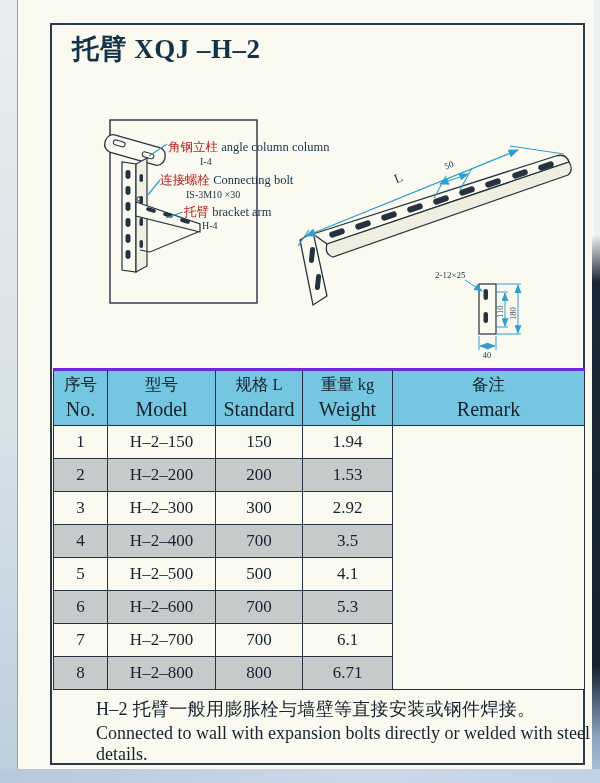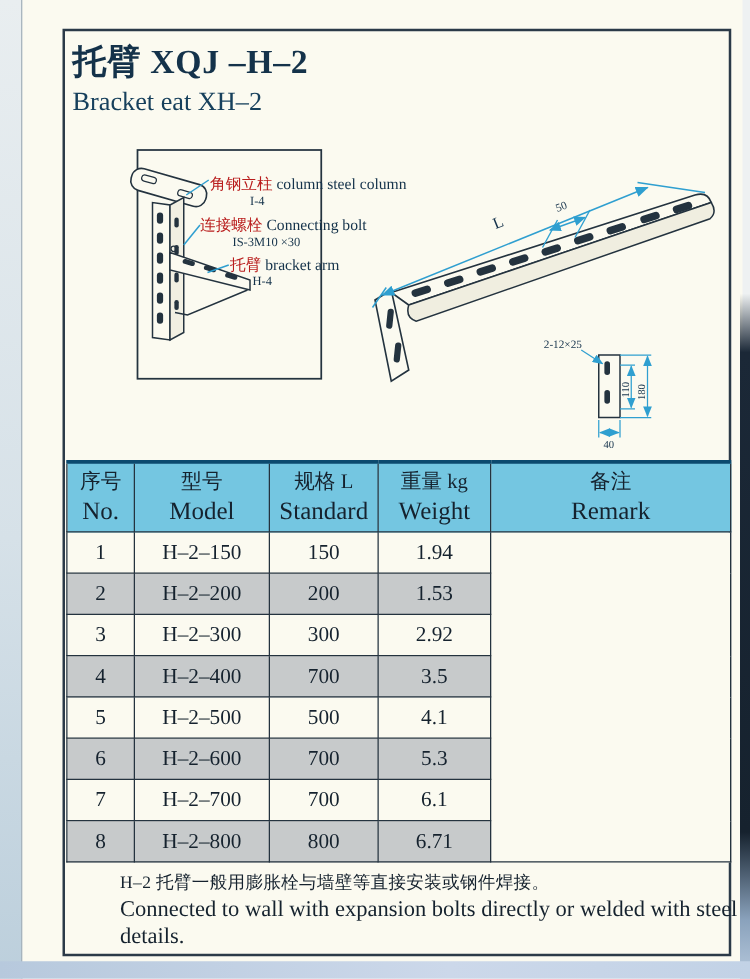--- a/index.html
+++ b/index.html
@@ -17,59 +17,58 @@
   .paper       { position:absolute; left:18px; top:0; width:576px; height:770px; background:#fbfaf0; }
   .scan-bottom { position:absolute; left:0; top:769px; width:600px; height:14px;
                  background:linear-gradient(90deg,#b7c9dd 0%,#ccd8ea 60%,#c2d2e6 100%); }
   .scan-right  { position:absolute; left:592px; top:0; width:8px; height:783px;
                  background:linear-gradient(180deg, rgba(27,40,55,0) 0%, rgba(27,40,55,0) 30%,
                   #1b2837 36%, #16222e 85%, #8aa2bc 94%, #b7c9dd 100%); }
   
   .frame { position:absolute; left:50px; top:23px; width:535px; height:742px;
            border:2.5px solid #2b3a48; }
   
-  .title-block { position:absolute; left:58px; top:31px; }
+  .title-block { position:absolute; left:72px; top:31px; }
   .title-zh { font-size:27px; font-weight:700; letter-spacing:.5px; color:#14324a; }
   .title-en { font-size:21px; font-weight:400; margin-top:2px; color:#17405c; }
   
   svg.diagram { position:absolute; left:50px; top:110px; }
   svg text { font-family:"Liberation Serif", serif; fill:#16334c; }
   
   .anno { position:absolute; font-size:12.5px; white-space:nowrap; color:#14324a; }
   .anno .zh { color:#b91c1c; }
   .anno-sub { position:absolute; font-size:10px; white-space:nowrap; color:#14324a; }
   
   .table-wrap { position:absolute; left:53px; top:368px; width:531px; }
   table.spec { border-collapse:collapse; width:531px; table-layout:fixed; color:#15222e; }
   .spec th, .spec td { border:1.6px solid #24333f; text-align:center; padding:0; }
   .spec thead th { background:#74c6e1; height:56px; font-weight:400;
-                   font-size:16.5px; line-height:1.3; border-top:3px solid #0c4a6e; }
+                   font-size:16.5px; line-height:1.3; border-top:3px solid #6d28d9; }
   .spec thead th .en { font-size:20px; }
   .spec tbody td { height:33px; font-size:17px; }
   .spec tr.shaded td { background:#c7cacb; }
   .spec td.remark-cell { background:#fbfaf0; }
   
   .footnote { position:absolute; left:96px; top:697px; color:#15222e; }
-  .footnote-zh { font-size:14px; letter-spacing:.3px; }
+  .footnote-zh { font-size:18px; letter-spacing:.3px; }
   .footnote-en { font-size:18px; margin-top:2px; }
 </style>
 </head>
 <body>
 
 <div class="scan-left"></div>
 <div class="scan-left-line"></div>
 <div class="paper"></div>
 <div class="scan-right"></div>
 <div class="scan-bottom"></div>
 
 <div class="frame"></div>
 
 <div class="title-block">
   <div class="title-zh">托臂 XQJ –H–2</div>
-  <div class="title-en">Bracket eat XH–2</div>
 </div>
 
 <svg class="diagram" width="535" height="255" viewBox="0 0 535 255">
   <defs>
     <marker id="arrC" viewBox="0 0 10 8" refX="9" refY="4" markerWidth="9" markerHeight="7" orient="auto-start-reverse">
       <path d="M0,0 L10,4 L0,8 Z" fill="#2f9fd0"></path>
     </marker>
   </defs>
 
   <g>
@@ -166,21 +165,21 @@
       <path d="M430,236 L445,236" marker-start="url(#arrC)" marker-end="url(#arrC)"></path>
     </g>
     <text x="385" y="168" font-size="9">2-12×25</text>
     <text transform="translate(453,208) rotate(-90)" font-size="8.5">110</text>
     <text transform="translate(466,210) rotate(-90)" font-size="8.5">180</text>
     <text x="437" y="248" font-size="8.5" text-anchor="middle">40</text>
   </g>
 </svg>
 
 <div class="anno" style="left:168px; top:139px;">
-  <span class="zh">角钢立柱</span><span> column steel column</span>
+  <span class="zh">角钢立柱</span><span> angle column column</span>
 </div>
 <div class="anno-sub" style="left:200px; top:156px;">I-4</div>
 
 <div class="anno" style="left:160px; top:172px;">
   <span class="zh">连接螺栓</span><span> Connecting bolt</span>
 </div>
 <div class="anno-sub" style="left:186px; top:189px;">IS-3M10 ×30</div>
 
 <div class="anno" style="left:184px; top:204px;">
   <span class="zh">托臂</span><span> bracket arm</span>

